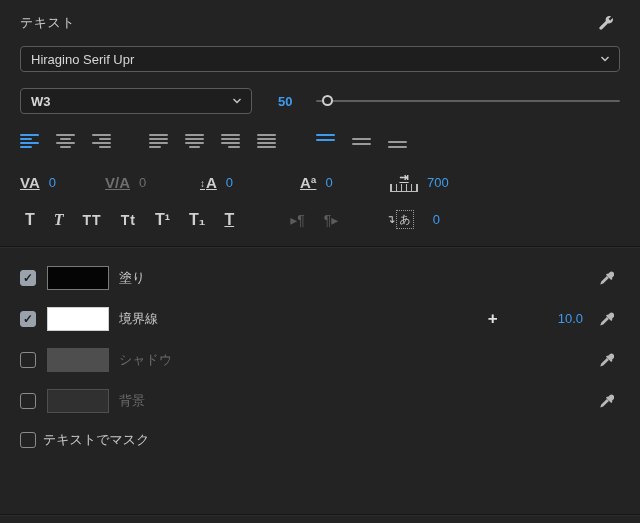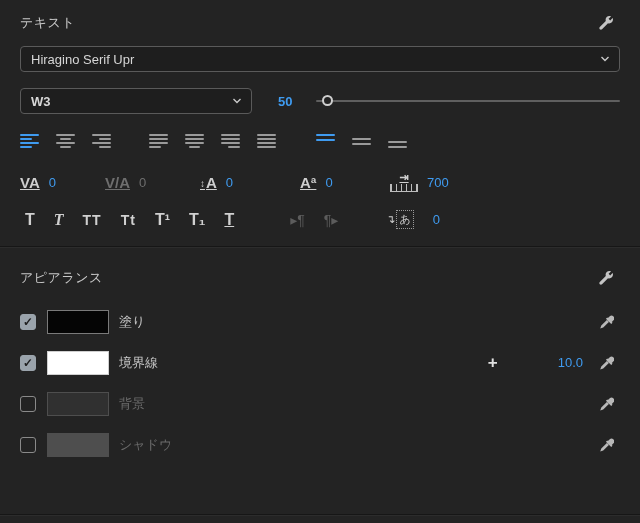--- a/index.html
+++ b/index.html
@@ -243,28 +243,20 @@
     <span class="sp-b"></span>
     <span class="tcy">
       <span class="tcy-arrow">↴</span>
       <span class="tcy-box">あ</span>
     </span>
     <span class="pval">0</span>
   </div>
 
   <div class="divider"></div>
 
-  <div class="section-header app-header">
-    <span class="sec-title">アピアランス</span>
-    <span class="wrench">
-      <svg viewBox="0 0 16 16" width="16" height="16">
-          <path d="M15 4.6c0 2.1-1.7 3.8-3.8 3.8-.4 0-.8-.1-1.2-.2l-6 6c-.6.6-1.6.6-2.2 0s-.6-1.6 0-2.2l6-6c-.1-.4-.2-.8-.2-1.2C7.6 2.7 9.3 1 11.4 1c.6 0 1.1.1 1.6.4L10.6 3.8l1.6 1.6 2.4-2.4c.3.5.4 1 .4 1.6z" fill="#c4c4c4"></path>
-        </svg>
-    </span>
-  </div>
 
   <div class="app-rows">
 
     <div class="app-row">
       <span class="cb checked">
           <i class="ck">✓</i>
         </span>
       <span class="swatch" style="background: rgb(5, 5, 5);"></span>
       <span class="app-label">塗り</span>
       <span class="row-right">
@@ -289,41 +281,45 @@
         <span class="dropper">
           <svg viewBox="0 0 16 16" width="15" height="15">
               <path d="M15.2 2.3c-1-1-2.7-1-3.7 0l-2 2-.7-.7-1.4 1.4 5.6 5.6 1.4-1.4-.7-.7 2-2c1-1 1-2.7 0-3.7zM8.4 6.3l-6 6-1.1 3.2 3.2-1.1 6-6z" fill="#b8b8b8"></path>
             </svg>
         </span>
       </span>
     </div>
 
     <div class="app-row">
       <span class="cb"></span>
+      <span class="swatch dimmed" style="background: rgb(78, 78, 78);"></span>
+      <span class="app-label dim">シャドウ</span>
+      <span class="row-right">
+        <span class="dropper">
+          <svg viewBox="0 0 16 16" width="15" height="15">
+              <path d="M15.2 2.3c-1-1-2.7-1-3.7 0l-2 2-.7-.7-1.4 1.4 5.6 5.6 1.4-1.4-.7-.7 2-2c1-1 1-2.7 0-3.7zM8.4 6.3l-6 6-1.1 3.2 3.2-1.1 6-6z" fill="#b8b8b8"></path>
+            </svg>
+        </span>
+      </span>
+    </div>
+
+    <div class="app-row">
+      <span class="cb"></span>
       <span class="swatch dimmed" style="background: rgb(48, 48, 48);"></span>
       <span class="app-label dim">背景</span>
       <span class="row-right">
         <span class="dropper">
           <svg viewBox="0 0 16 16" width="15" height="15">
               <path d="M15.2 2.3c-1-1-2.7-1-3.7 0l-2 2-.7-.7-1.4 1.4 5.6 5.6 1.4-1.4-.7-.7 2-2c1-1 1-2.7 0-3.7zM8.4 6.3l-6 6-1.1 3.2 3.2-1.1 6-6z" fill="#b8b8b8"></path>
             </svg>
         </span>
       </span>
     </div>
 
-    <div class="app-row">
+    <div class="mask-row">
       <span class="cb"></span>
-      <span class="swatch dimmed" style="background: rgb(78, 78, 78);"></span>
-      <span class="app-label dim">シャドウ</span>
-      <span class="row-right">
-        <span class="dropper">
-          <svg viewBox="0 0 16 16" width="15" height="15">
-              <path d="M15.2 2.3c-1-1-2.7-1-3.7 0l-2 2-.7-.7-1.4 1.4 5.6 5.6 1.4-1.4-.7-.7 2-2c1-1 1-2.7 0-3.7zM8.4 6.3l-6 6-1.1 3.2 3.2-1.1 6-6z" fill="#b8b8b8"></path>
-            </svg>
-        </span>
-      </span>
-    </div>
-
+      <span class="mask-label">テキストでマスク</span>
+    </div>
 
   </div>
 
   <div class="bottom-divider"></div>
 </div>
 
 </body></html>

